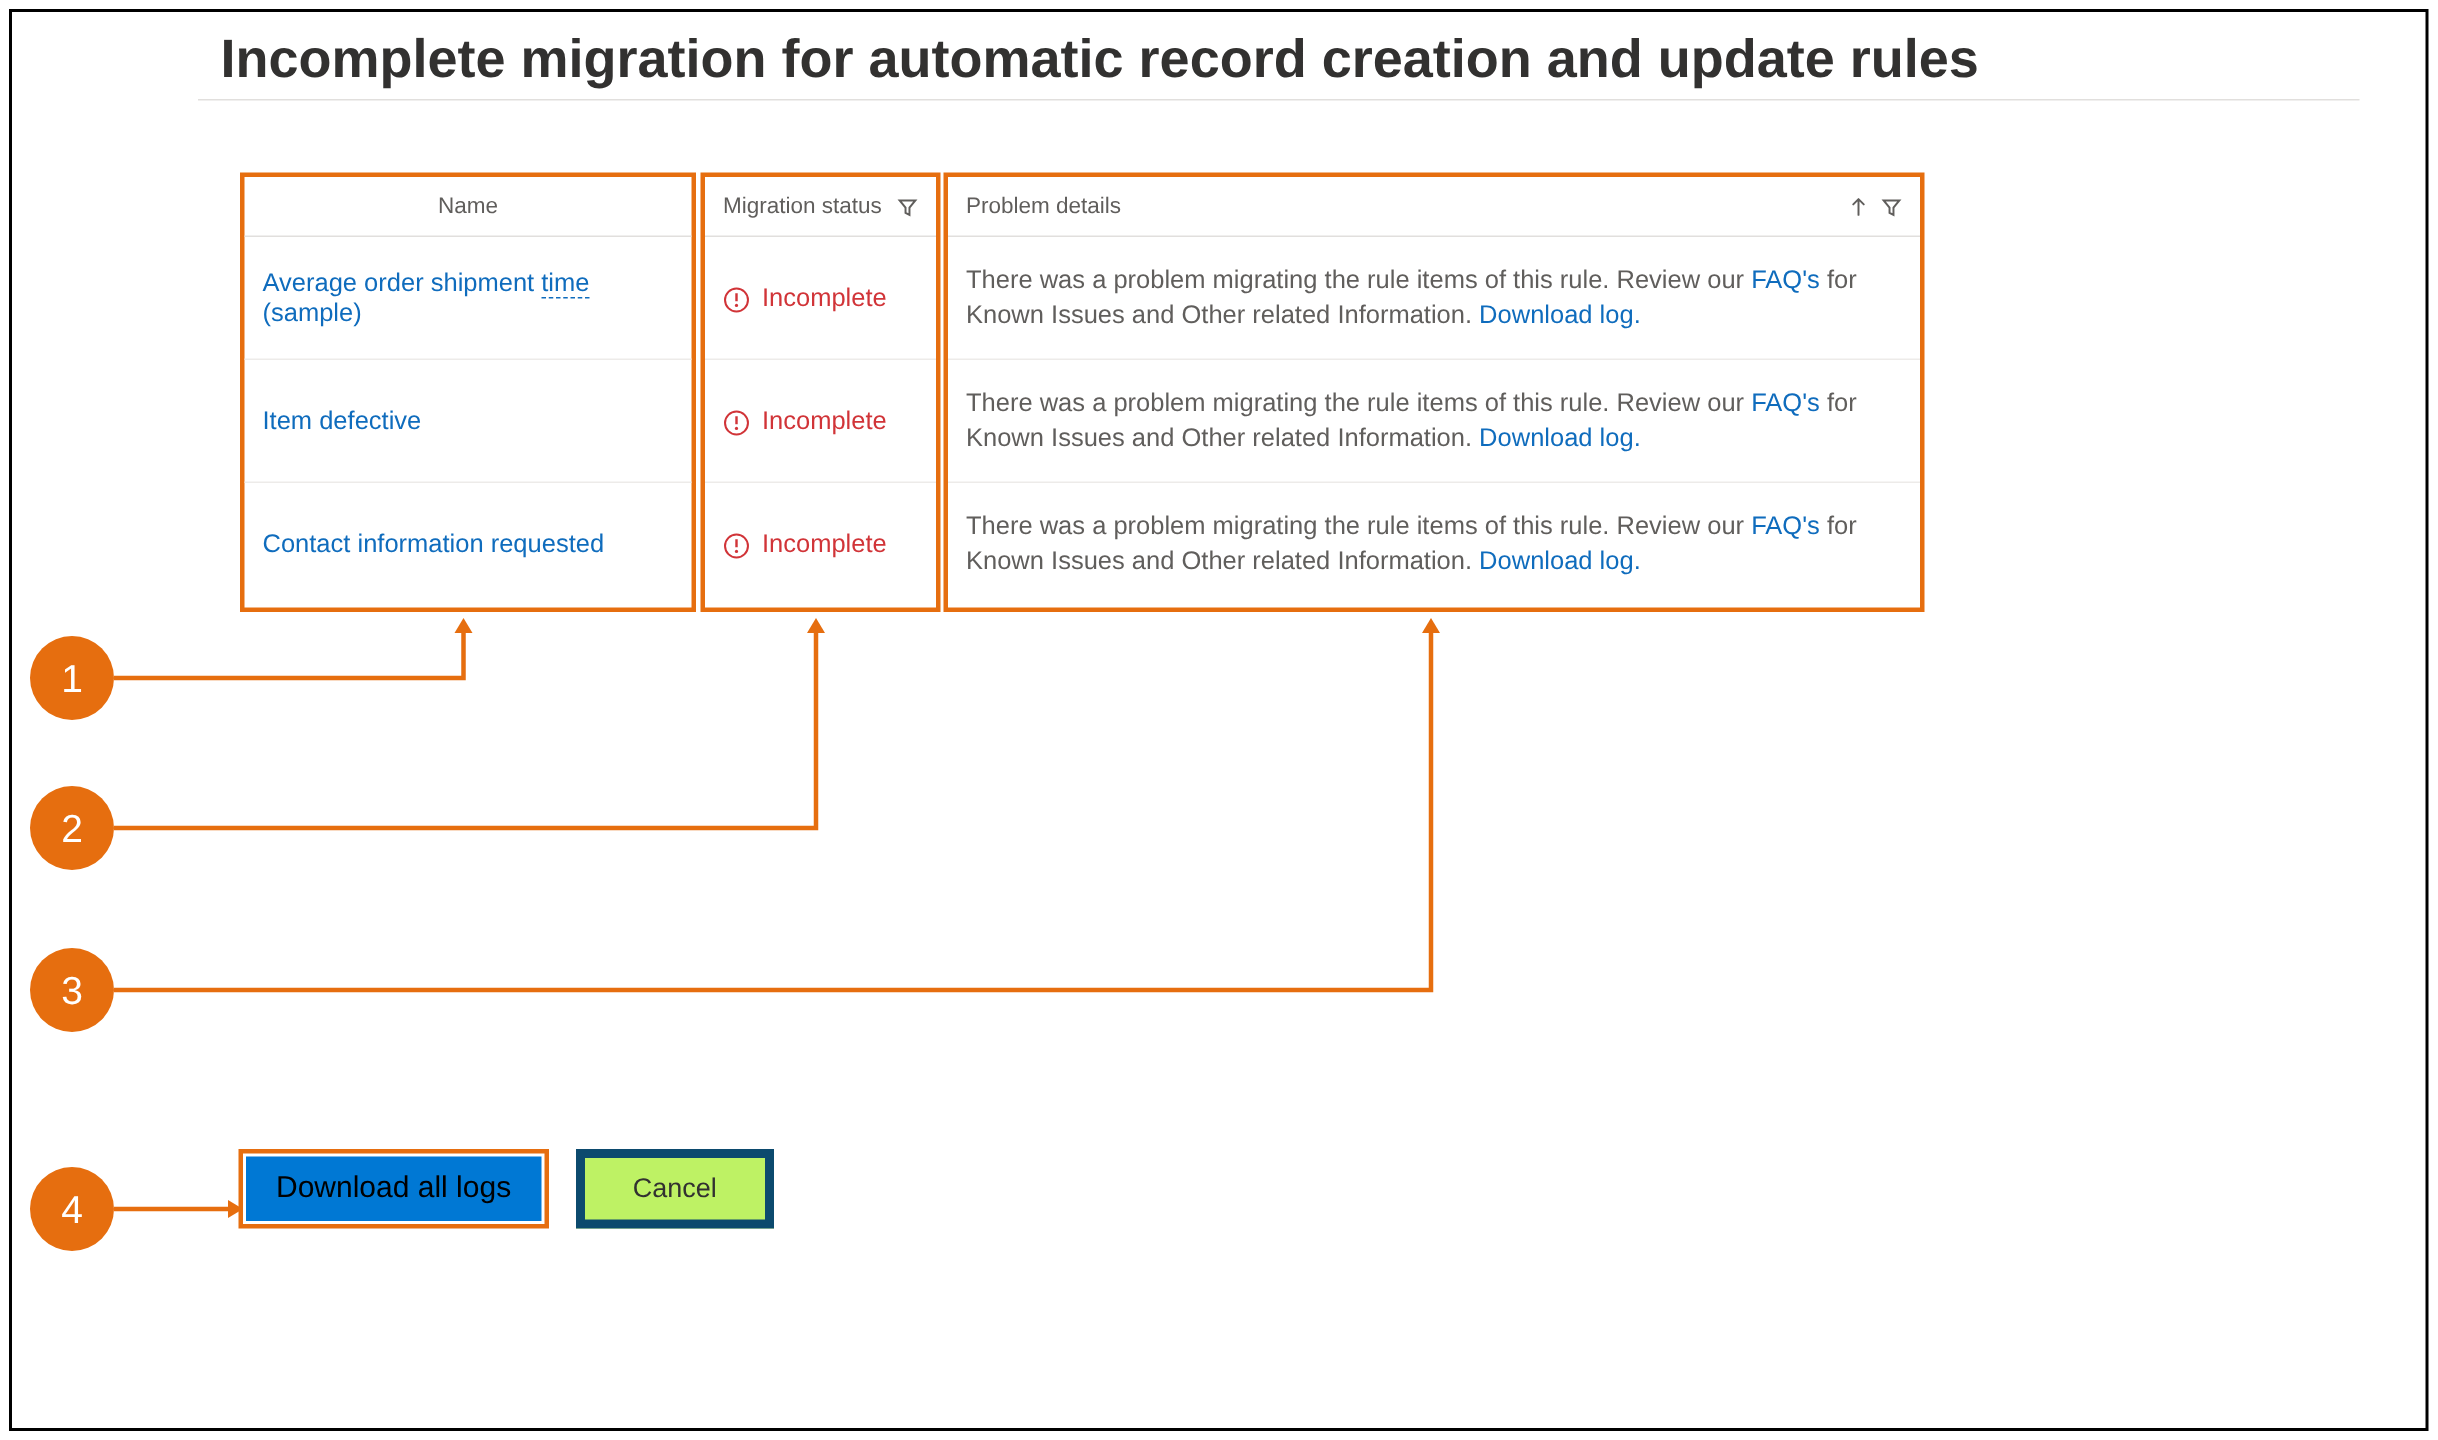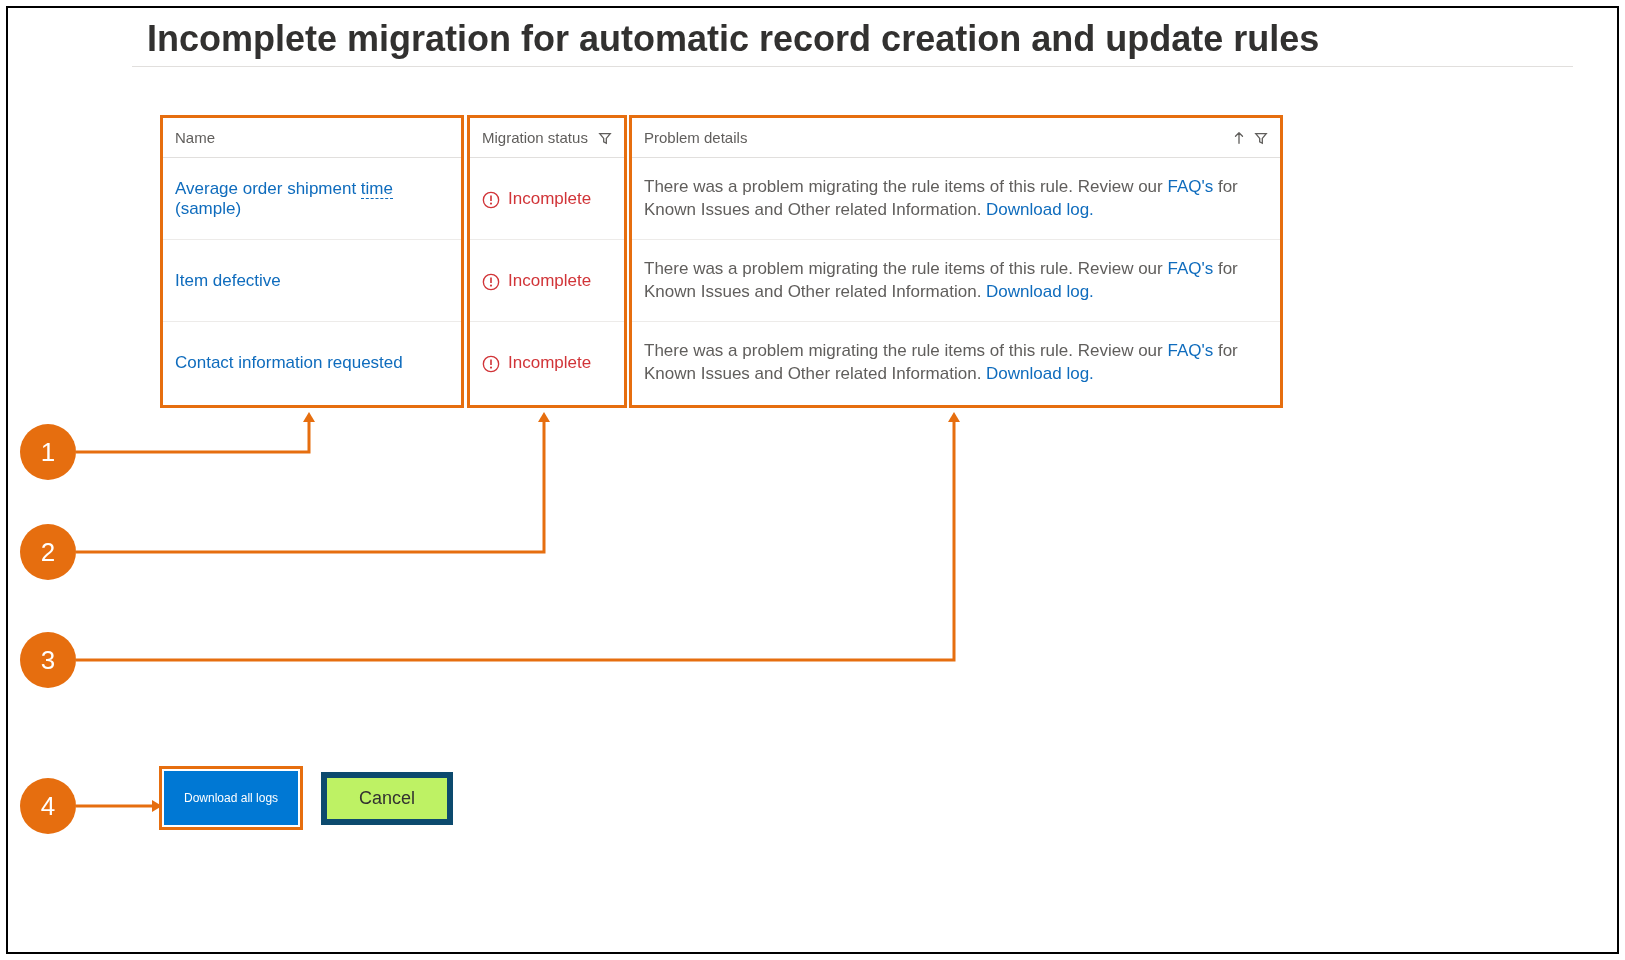--- a/index.html
+++ b/index.html
@@ -5,36 +5,36 @@
   *{box-sizing:border-box;margin:0;padding:0;}
   html,body{width:1625px;height:960px;font-family:"Segoe UI",Arial,sans-serif;background:#fff;color:#323130;}
   .frame{position:absolute;left:6px;top:6px;right:6px;bottom:6px;border:2px solid #000;}
   .page-title{position:absolute;left:139px;top:10px;font-size:36px;font-weight:600;color:#323130;}
   .hr{position:absolute;left:124px;right:44px;top:58px;height:1px;background:#e1dfdd;}
   .table-wrap{position:absolute;left:152px;top:107px;width:1123px;}
   .col{position:absolute;top:0;border:3px solid #e66e0f;height:293px;}
   .col1{left:0;width:304px;}
   .col2{left:307px;width:160px;}
   .col3{left:469px;width:654px;}
-  .thead{height:40px;border-bottom:1px solid #e1dfdd;display:flex;align-items:center;padding:0 12px;font-size:15px;color:#605e5c;}
+  .thead{height:40px;border-bottom:1px solid #e1dfdd;display:flex;align-items:center;padding:0 12px;font-size:15px;color:#605e5c;justify-content:center;}
   .thead .spacer{flex:1;}
   .row{height:82px;border-bottom:1px solid #edebe9;display:flex;align-items:center;padding:0 12px;}
   .row:last-child{border-bottom:none;}
   .name-link{color:#0f6cbd;font-size:17px;}
   .dotted{border-bottom:1px dashed #0f6cbd;}
   .status{display:flex;align-items:flex-end;gap:8px;color:#d13438;font-size:17px;}
   .status svg{flex-shrink:0;}
   .details{font-size:17px;color:#605e5c;line-height:1.35;}
   .details .link{color:#0f6cbd;cursor:pointer;}
   .callout{position:absolute;width:56px;height:56px;border-radius:50%;background:#e66e0f;color:#fff;display:flex;align-items:center;justify-content:center;font-size:26px;font-weight:400;}
   .c1{left:12px;top:416px;} .c2{left:12px;top:516px;} .c3{left:12px;top:624px;} .c4{left:12px;top:770px;}
   .connector{position:absolute;}
   .buttons{position:absolute;left:151px;top:758px;display:flex;gap:18px;align-items:center;}
   .btn-box{border:3px solid #e66e0f;padding:2px;}
-  .btn-primary{background:#0078d4;color:#ffffff;border:none;font-size:12px;padding:20px 20px;cursor:pointer;}
+  .btn-primary{background:#0078d4;color:#000000;border:none;font-size:20px;padding:10px 20px;cursor:pointer;}
   .btn-secondary{background:#bef264;color:#323130;border:6px solid #0c4a6e;font-size:18px;padding:10px 32px;cursor:pointer;}
   .hdr-icon{width:14px;height:14px;stroke:#605e5c;fill:none;stroke-width:1.5;flex-shrink:0;margin-left:8px;}
 </style>
 </head>
 <body>
 <div class="frame">
 
 <div class="page-title">Incomplete migration for automatic record creation and update rules</div>
 <div class="hr"></div>
 

